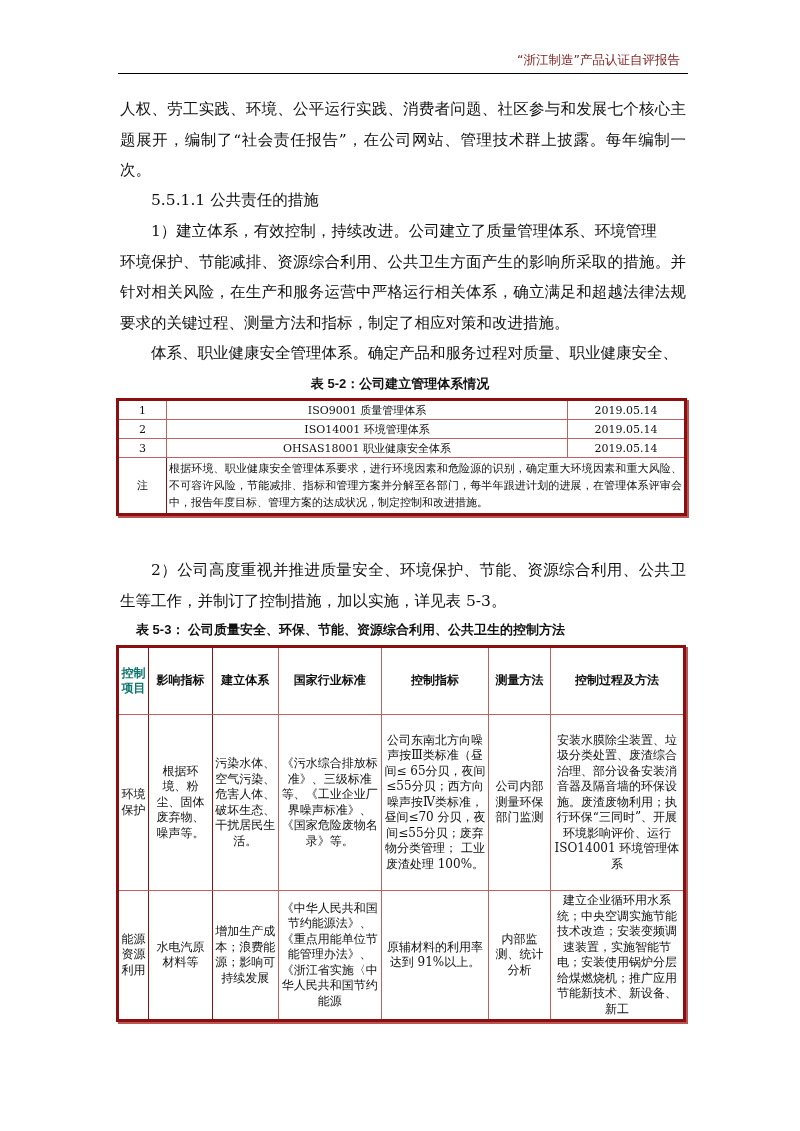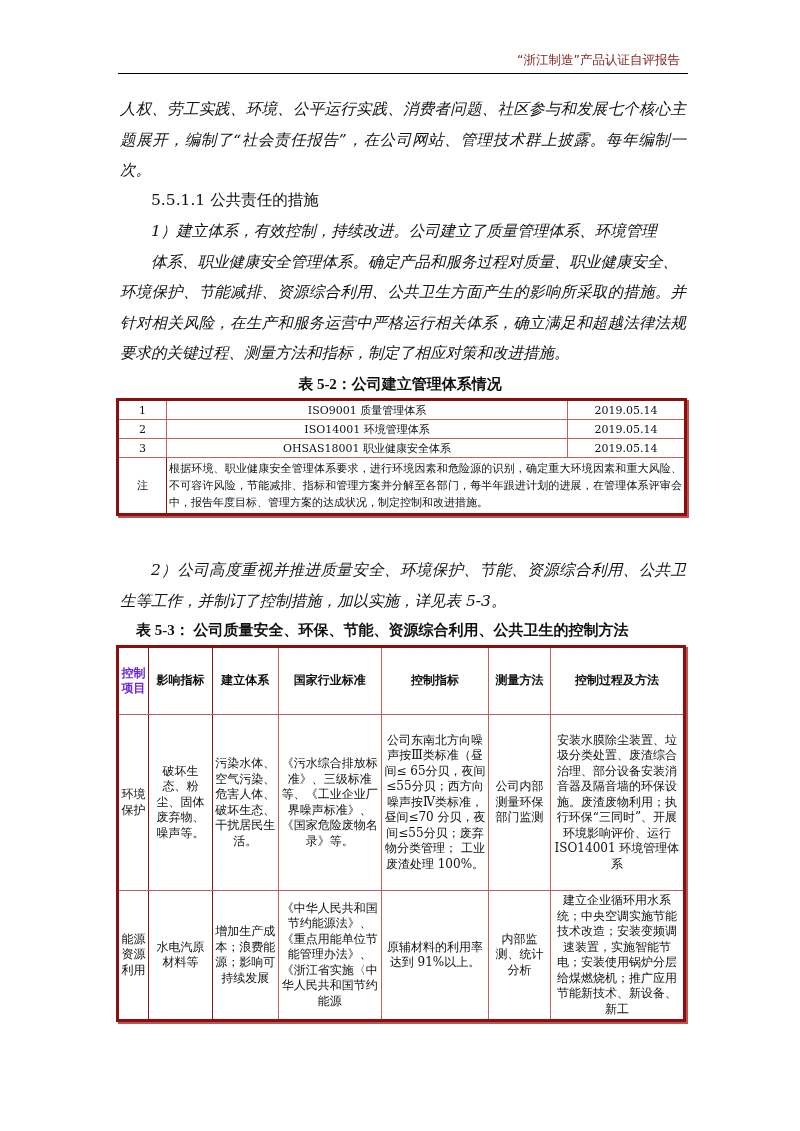--- a/index.html
+++ b/index.html
@@ -2,64 +2,64 @@
 <html><head>
 <meta charset="utf-8">
 <style>
   html, body { margin: 0; padding: 0; background: #ffffff; }
   body { width: 800px; height: 1131px; position: relative; overflow: hidden;
          font-family: "DejaVu Serif", "Liberation Serif", serif; color: #111; }
   .header { position: absolute; left: 118px; top: 48px; width: 570px; height: 25px;
             border-bottom: 1px solid #000; }
   .header-title { position: absolute; right: 8px; top: 4px; font-size: 12.5px;
                   font-family: "DejaVu Sans", sans-serif; color: #7f1d1d; }
-  .body-text { position: absolute; left: 120px; width: 566px; font-size: 15.5px; line-height: 30.5px; font-style: italic; }
+  .body-text { position: absolute; left: 120px; width: 566px; font-size: 15.5px; line-height: 30.5px; }
   .p { margin: 0; text-align: justify; }
   .indent { text-indent: 31px; }
   .para1 { top: 94px; }
   .heading551 { position: absolute; left: 151px; top: 185px; font-size: 15.5px; line-height: 30px; }
   .para2 { top: 216px; }
   .para2 .l1 { text-indent: 31px; }
   .para2 .l2 { text-indent: 31px; }
-  .caption { position: absolute; font-family: Liberation Serif, serif; font-weight: bold; font-size: 15px; }
+  .caption { position: absolute; font-family: Liberation Sans, sans-serif; font-weight: bold; font-size: 13px; }
   .cap52 { left: 0; width: 800px; text-align: center; top: 375px; }
   table { border-collapse: collapse; position: absolute; table-layout: fixed; }
   .t52 { left: 116px; top: 398px; width: 568px; border: 3px solid #8b0f0f;
          box-shadow: 2px 2px 0 #b55; font-size: 11px; }
   .t52 td, .t52 th { border: 1px solid #c06060; text-align: center; padding: 0 2px; height: 18px; }
   .t52 th { font-family: "DejaVu Sans", sans-serif; font-weight: bold; font-size: 11.5px; height: 22px; }
   .t52 td.mono { font-family: "DejaVu Serif", serif; }
   .t52 td.note { text-align: justify; font-size: 11px; line-height: 17px; padding: 2px 2px; }
   .para3 { top: 555px; }
   .cap53 { left: 136px; top: 621px; }
   .t53 { left: 116px; top: 645px; width: 570px; border: 3px solid #8b0f0f;
          box-shadow: 2px 2px 0 #b55; font-size: 12px; }
   .t53 td, .t53 th { border: 1px solid #c06060; text-align: center; vertical-align: middle; padding: 1px 2px; line-height: 15.5px; }
   .t53 th { font-family: "DejaVu Sans", sans-serif; font-weight: bold; font-size: 12px; height: 64px; }
-  .t53 th.red { color: #6d28d9; }
+  .t53 th.red { color: #0f766e; }
   .t53 td { font-size: 12px; }
   .col-sep { border-right: 1px solid #8b0f0f !important; }
 </style>
 </head>
 <body>
 
 <div class="header">
   <span class="header-title">“浙江制造”产品认证自评报告</span>
 </div>
 
 <div class="body-text para1">
   <p class="p">人权、劳工实践、环境、公平运行实践、消费者问题、社区参与和发展七个核心主题展开，编制了“社会责任报告”，在公司网站、管理技术群上披露。每年编制一次。</p>
 </div>
 
 <div class="heading551">5.5.1.1 公共责任的措施</div>
 
 <div class="body-text para2">
   <p class="p l1">1）建立体系，有效控制，持续改进。公司建立了质量管理体系、环境管理</p>
+  <p class="p">环境保护、节能减排、资源综合利用、公共卫生方面产生的影响所采取的措施。并针对相关风险，在生产和服务运营中严格运行相关体系，确立满足和超越法律法规要求的关键过程、测量方法和指标，制定了相应对策和改进措施。</p>
   <p class="p l2">体系、职业健康安全管理体系。确定产品和服务过程对质量、职业健康安全、</p>
-  <p class="p">环境保护、节能减排、资源综合利用、公共卫生方面产生的影响所采取的措施。并针对相关风险，在生产和服务运营中严格运行相关体系，确立满足和超越法律法规要求的关键过程、测量方法和指标，制定了相应对策和改进措施。</p>
 </div>
 
 <div class="caption cap52">表 5-2：公司建立管理体系情况</div>
 
 <table class="t52">
   <colgroup>
       <col style="width:49px">
       <col style="width:401px">
       <col style="width:118px">
     </colgroup>
@@ -107,21 +107,21 @@
     <th class="red col-sep">控制项目</th>
     <th class="col-sep">影响指标</th>
     <th>建立体系</th>
     <th>国家行业标准</th>
     <th>控制指标</th>
     <th>测量方法</th>
     <th>控制过程及方法</th>
   </tr>
   <tr style="height:176px">
     <td class="col-sep">环境保护</td>
-    <td class="col-sep">破坏生态、粉尘、固体废弃物、噪声等。</td>
+    <td class="col-sep">根据环境、粉尘、固体废弃物、噪声等。</td>
     <td>污染水体、空气污染、危害人体、破坏生态、干扰居民生活。</td>
     <td>《污水综合排放标准》、三级标准等、《工业企业厂界噪声标准》、《国家危险废物名录》等。</td>
     <td>公司东南北方向噪声按Ⅲ类标准（昼间≤ 65分贝，夜间≤55分贝；西方向噪声按Ⅳ类标准，昼间≤70 分贝，夜间≤55分贝；废弃物分类管理； 工业废渣处理 100%。</td>
     <td>公司内部测量环保部门监测</td>
     <td>安装水膜除尘装置、垃圾分类处置、废渣综合治理、部分设备安装消音器及隔音墙的环保设施。废渣废物利用；执行环保“三同时”、开展环境影响评价、运行ISO14001 环境管理体系</td>
   </tr>
   <tr style="height:130px">
     <td class="col-sep">能源资源利用</td>
     <td class="col-sep">水电汽原材料等</td>
     <td>增加生产成本；浪费能源；影响可持续发展</td>

